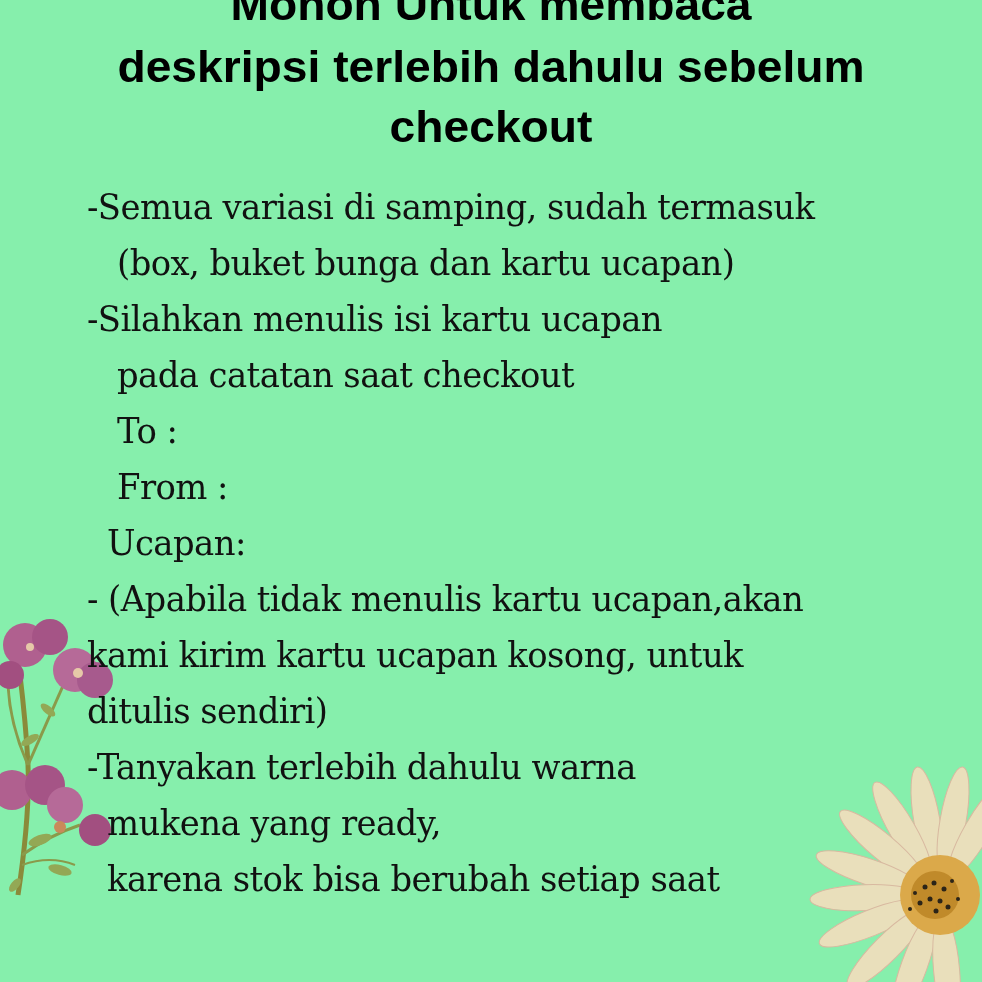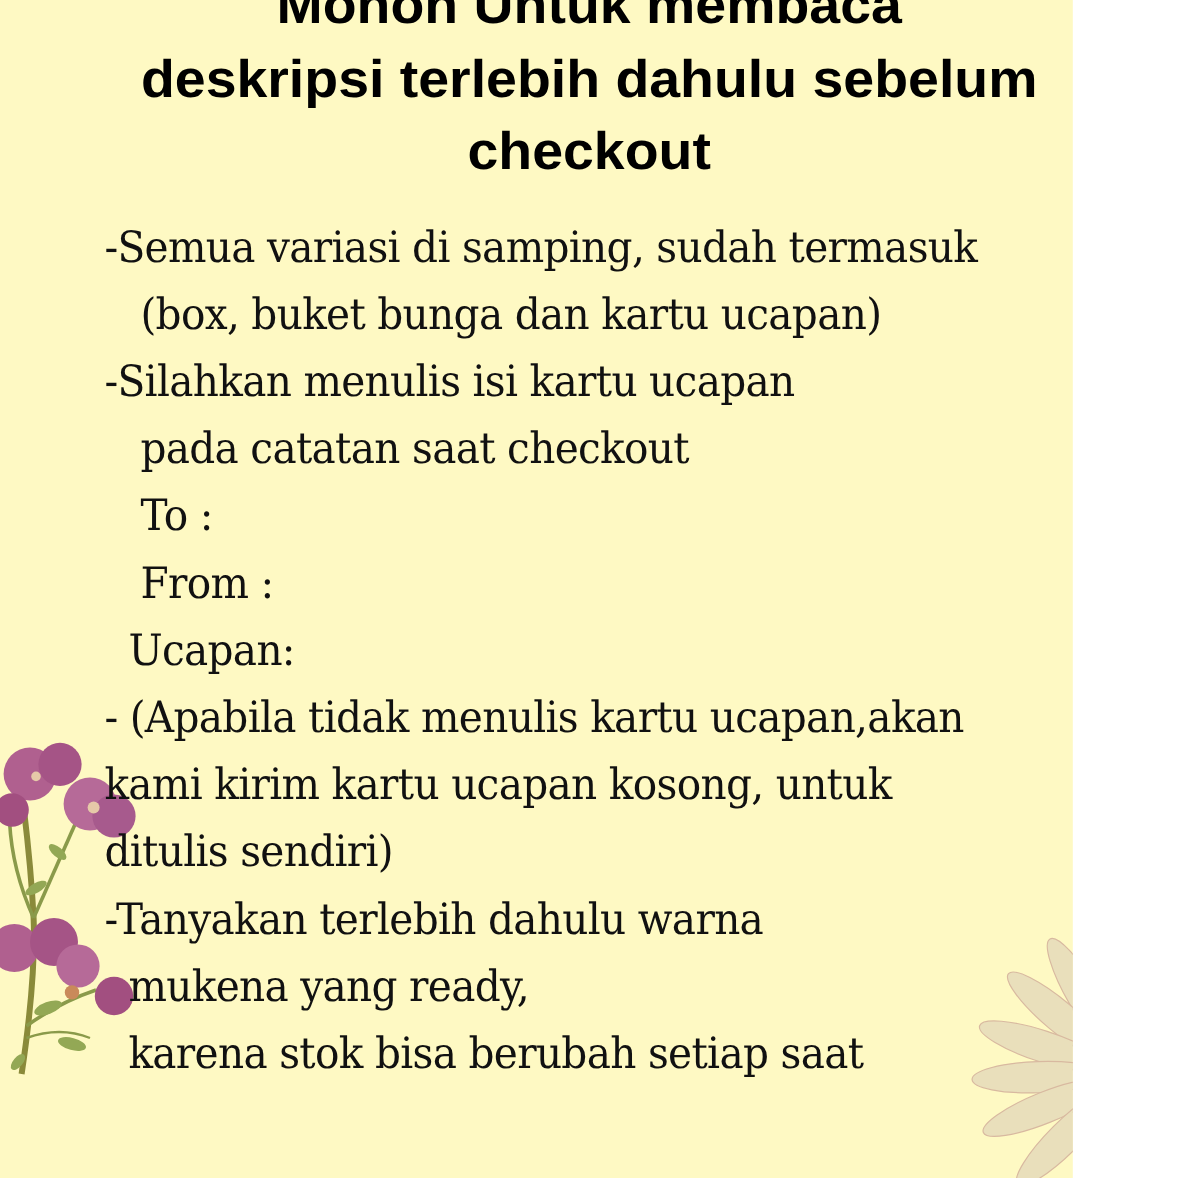--- a/index.html
+++ b/index.html
@@ -1,21 +1,21 @@
 <!DOCTYPE html>
 <html><head>
   <meta charset="utf-8">
   <style>
     html, body { margin: 0; padding: 0; background: #ffffff; }
     .canvas {
       position: relative;
-      width: 894px;
+      width: 982px;
       height: 982px;
       overflow: hidden;
-      background: #fef9c3;
+      background: #86efac;
     }
     .heading {
       position: absolute;
       left: 0;
       width: 982px;
       text-align: center;
       font-family: "Liberation Sans", sans-serif;
       font-weight: bold;
       font-size: 44px;
       color: #000000;

